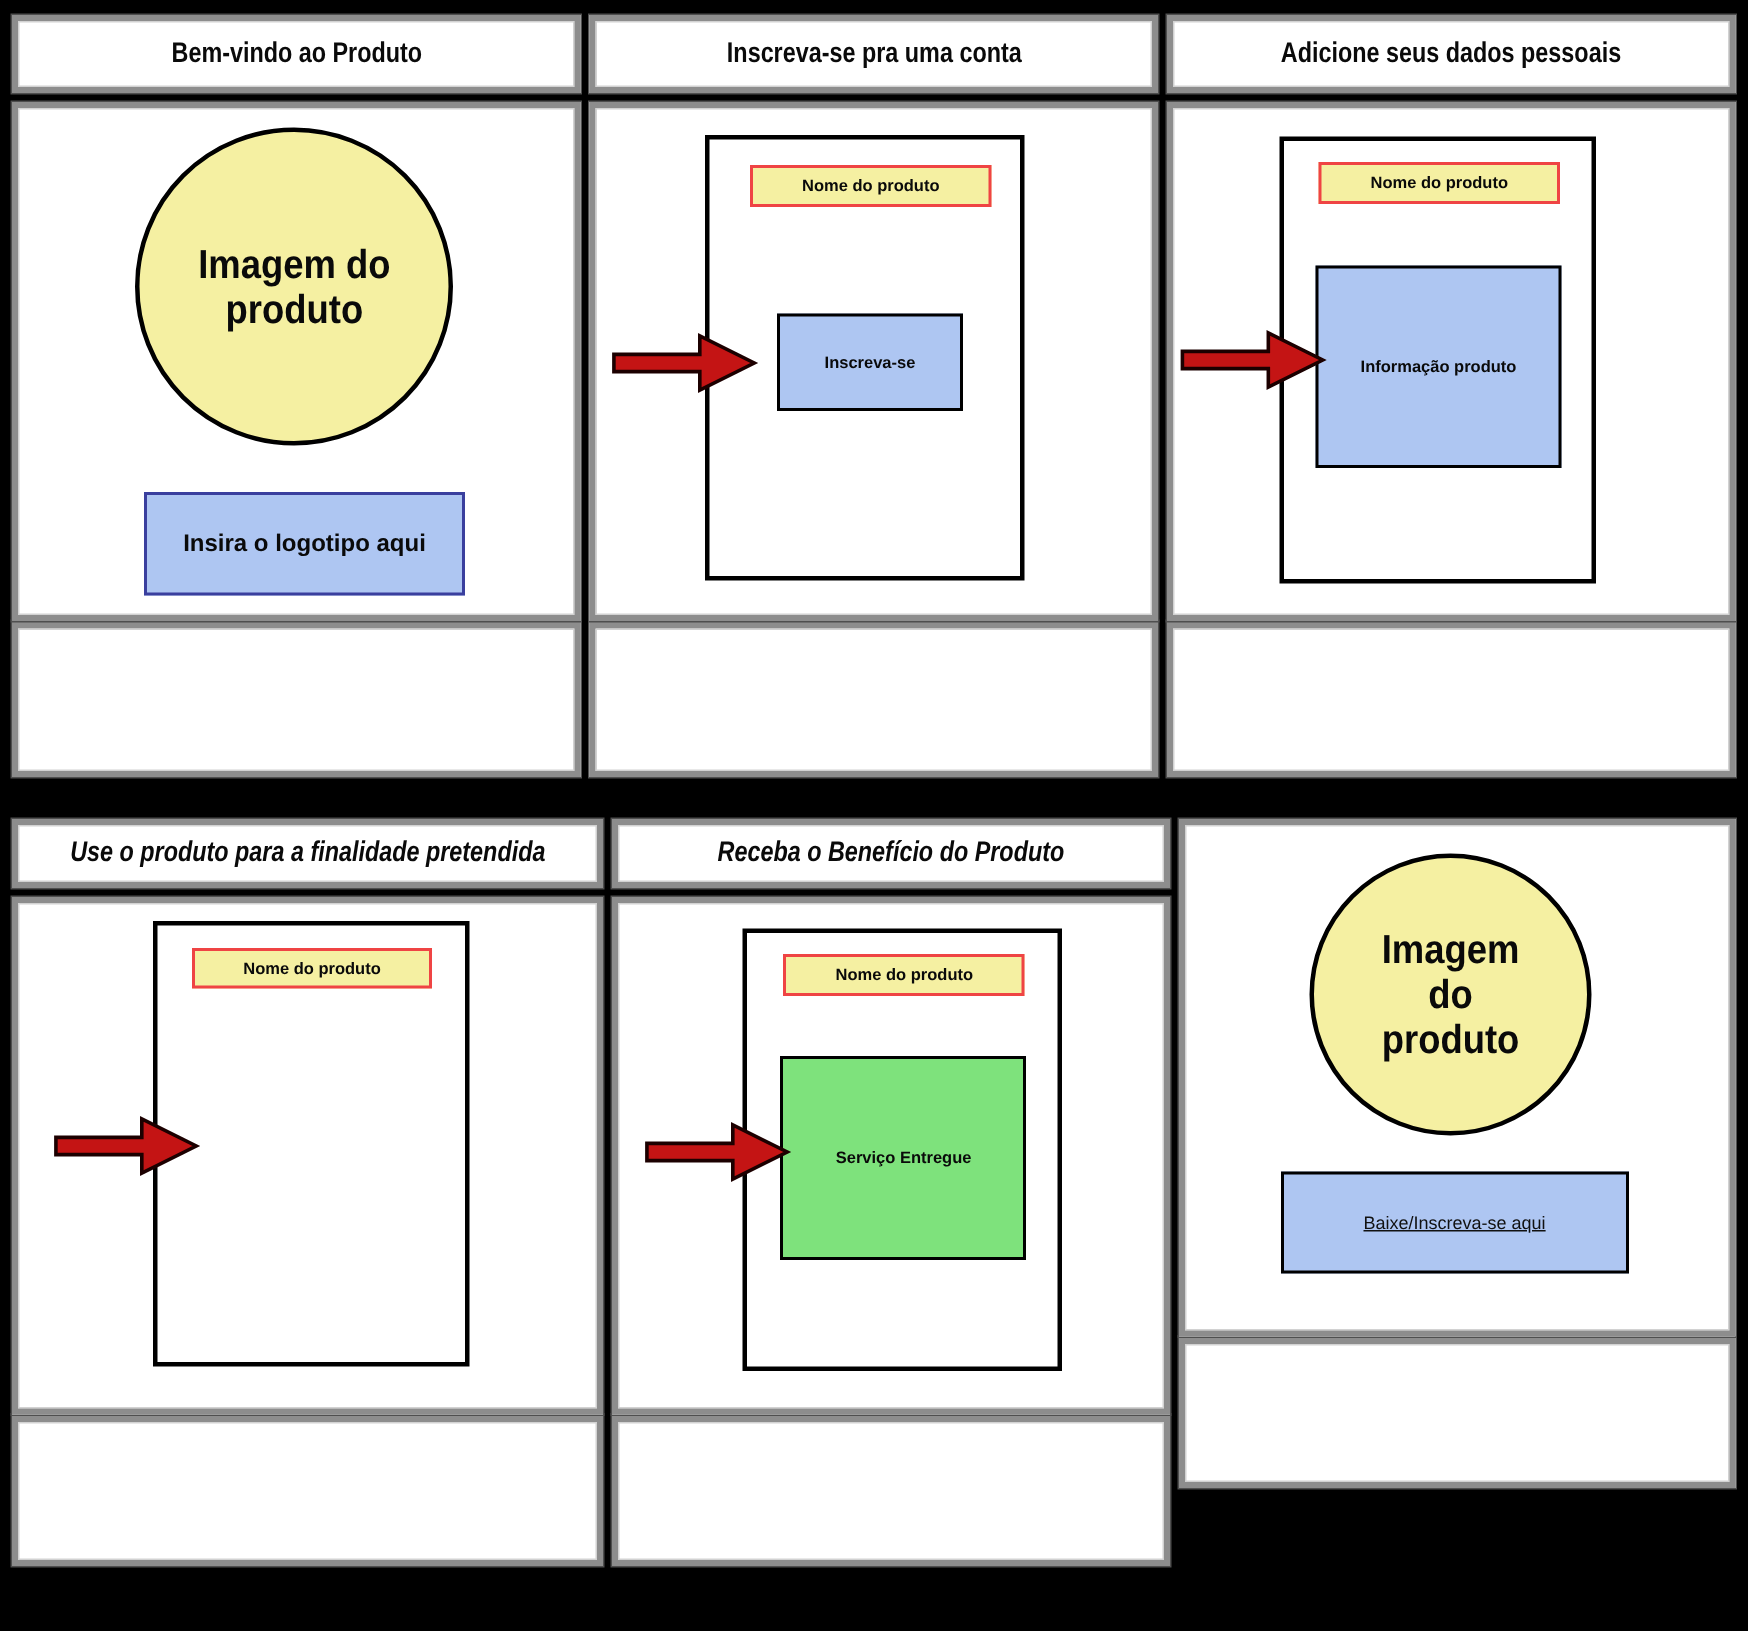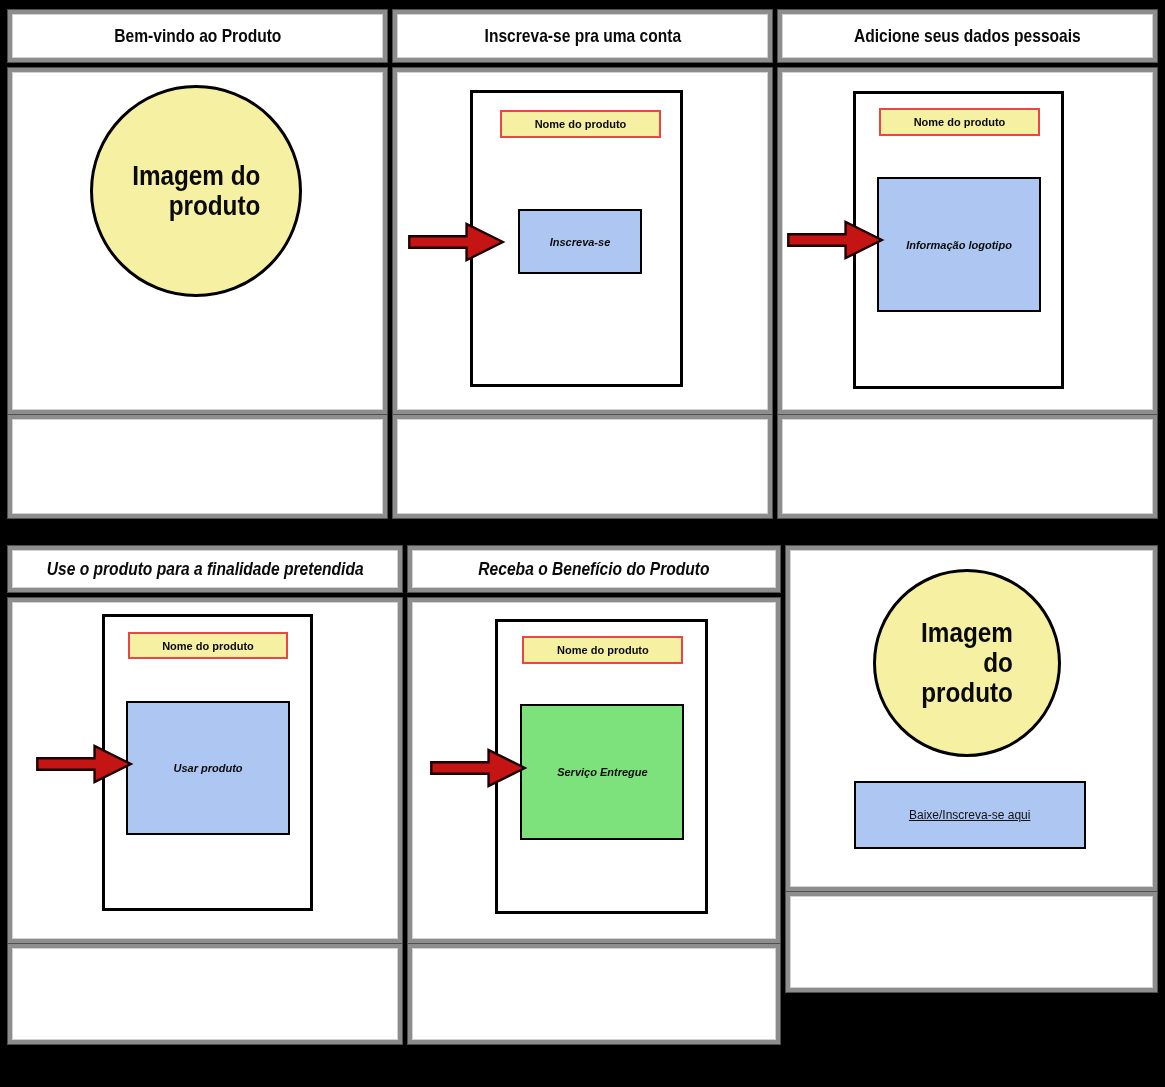--- a/index.html
+++ b/index.html
@@ -33,21 +33,21 @@
   .content-r2 { height:345px; }
   .desc-cell { border-top-width:5px; }
   .desc-r1 { height:104px; }
   .desc-r2 { height:101px; }
   .content-cell + .desc-cell { margin-top:0; }
 
   
   .circle {
     position:absolute; border:3px solid #000; border-radius:50%;
     background:#F5F0A2; display:flex; align-items:center; justify-content:center;
-    text-align:right;
+    text-align:center;
   }
   .circle-p1 { left:78px; top:13px; width:212px; height:212px; }
   .circle-p6 { left:83px; top:19px; width:188px; height:188px; }
   .circle-text {
     font-weight:bold; font-size:27px; line-height:1.12; color:#0a0a0a;
     transform:scaleX(0.9); transform-origin:center;
   }
   .circle-text span { display:block; }
 
   
@@ -78,21 +78,21 @@
     font-size:11px; font-weight:bold; color:#0a0a0a;
   }
   .hdr-p2 { left:27px; top:17px; width:161px; height:28px; }
   .hdr-p3 { left:23px; top:14px; width:161px; height:28px; }
   .hdr-p4 { left:23px; top:15px; width:160px; height:27px; }
   .hdr-p5 { left:24px; top:14px; width:161px; height:28px; }
 
   .action-box {
     position:absolute; border:2px solid #000;
     display:flex; align-items:center; justify-content:center;
-    font-size:11px; font-weight:bold; text-align:center; color:#0a0a0a;font-style:italic;
+    font-size:11px; font-weight:bold; text-align:center; color:#0a0a0a;
   }
   .blue-fill  { background:#AEC6F2; }
   .green-fill { background:#7EE27C; }
   .act-p2 { left:45px; top:116px; width:124px; height:65px; }
   .act-p3 { left:21px; top:83px;  width:164px; height:135px; }
   .act-p4 { left:21px; top:84px;  width:164px; height:134px; }
   .act-p5 { left:22px; top:82px;  width:164px; height:136px; }
 
   .arrow { position:absolute; width:104px; height:42px; z-index:3; }
   .arr-p2 { left:8px;  top:149px; }
@@ -111,20 +111,23 @@
       <div class="cell title-cell">
         <span class="title-text">Bem-vindo ao Produto</span>
       </div>
       <div class="cell content-cell content-r1">
         <div class="circle circle-p1">
           <div class="circle-text">
             <span>Imagem do</span>
             <span>produto</span>
           </div>
         </div>
+        <div class="logo-box">
+          <span class="label">Insira o logotipo aqui</span>
+        </div>
       </div>
       <div class="cell desc-cell desc-r1">
         <span></span>
       </div>
     </div>
 
     <div>
       <div class="cell title-cell">
         <span class="title-text">Inscreva-se pra uma conta</span>
       </div>
@@ -149,21 +152,21 @@
     <div>
       <div class="cell title-cell">
         <span class="title-text">Adicione seus dados pessoais</span>
       </div>
       <div class="cell content-cell content-r1">
         <div class="mockup mock-p3">
           <div class="screen-header hdr-p3">
             <span>Nome do produto</span>
           </div>
           <div class="action-box blue-fill act-p3">
-            <span>Informação logotipo</span>
+            <span>Informação produto</span>
           </div>
         </div>
         <svg class="arrow arr-p3" viewBox="0 0 104 44">
           <polygon points="2,16 62,16 62,3 100,22 62,41 62,28 2,28" fill="#C41414" stroke="#1c0000" stroke-width="2.5"></polygon>
         </svg>
       </div>
       <div class="cell desc-cell desc-r1">
         <span></span>
       </div>
     </div>
@@ -172,23 +175,20 @@
   <div class="row row-2">
 
     <div>
       <div class="cell title-cell title-r2">
         <span class="title-text">Use o produto para a finalidade pretendida</span>
       </div>
       <div class="cell content-cell content-r2">
         <div class="mockup mock-p4">
           <div class="screen-header hdr-p4">
             <span>Nome do produto</span>
-          </div>
-          <div class="action-box blue-fill act-p4">
-            <span>Usar produto</span>
           </div>
         </div>
         <svg class="arrow arr-p4" viewBox="0 0 104 44">
           <polygon points="2,16 62,16 62,3 100,22 62,41 62,28 2,28" fill="#C41414" stroke="#1c0000" stroke-width="2.5"></polygon>
         </svg>
       </div>
       <div class="cell desc-cell desc-r2">
         <span></span>
       </div>
     </div>

